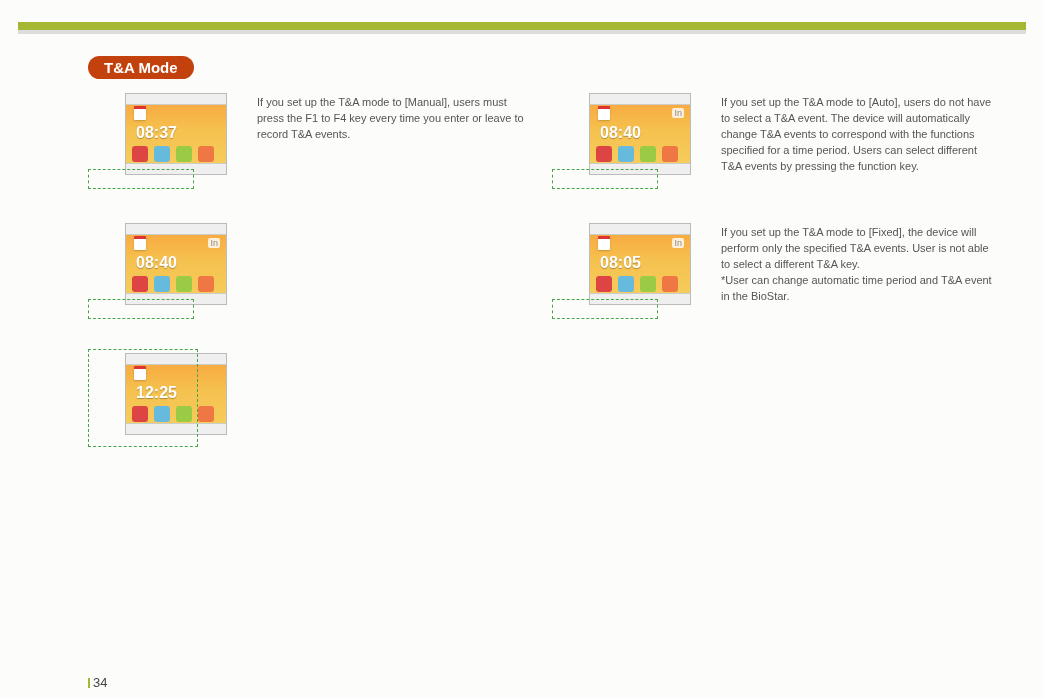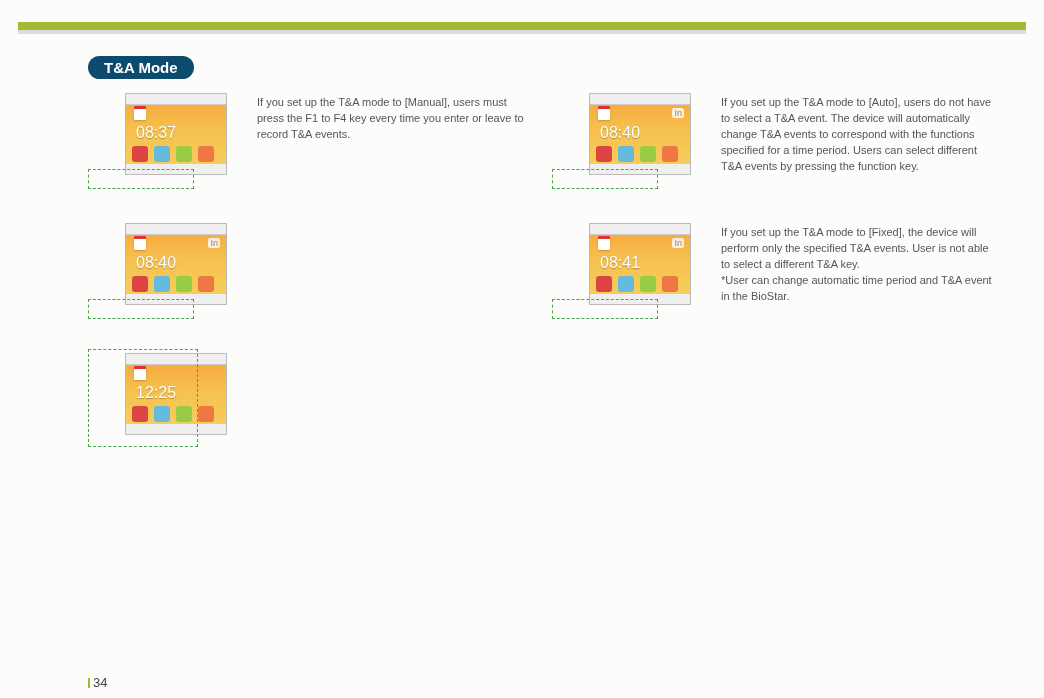--- a/index.html
+++ b/index.html
@@ -17,21 +17,21 @@
     background: #a6b833;
     margin: 22px 18px 0 18px;
   }
   .top-bar-gray {
     height: 4px;
     background: #ddd;
     margin: 0 18px 0 18px;
   }
   .section-title {
     display: inline-block;
-    background: #0c4a6e;
+    background: #c2410c;
     color: #fff;
     font-weight: bold;
     font-size: 15px;
     padding: 3px 16px 3px 16px;
     border-radius: 12px;
     margin: 22px 0 14px 88px;
   }
   .content {
     margin: 0 40px 0 92px;
   }
@@ -74,21 +74,21 @@
     height: 10px;
     background: #efefef;
     border-top: 1px solid #ccc;
   }
   .thumb-time {
     position: absolute;
     left: 10px;
     top: 30px;
     color: #fff;
     font-size: 16px;
-    font-weight: 400;
+    font-weight: 700;
     text-shadow: 0 1px 1px rgba(0,0,0,0.3);
     font-family: Arial, sans-serif;
   }
   .thumb-cal {
     position: absolute;
     top: 12px;
     left: 8px;
     width: 12px;
     height: 11px;
     background: #fff;
@@ -213,21 +213,21 @@
         </div>
         <div class="dashed-box" style="left:-4px;top:76px;width:104px;height:18px"></div>
       </div>
     </div>
 
     <div class="item">
       <div class="thumb-wrap">
         <div class="thumb">
           <div class="thumb-cal"></div>
           <div class="thumb-badge">In</div>
-          <div class="thumb-time">08:41</div>
+          <div class="thumb-time">08:05</div>
           <div class="thumb-icons">
             <div class="thumb-icon ic-red"></div>
               <div class="thumb-icon ic-blue"></div>
               <div class="thumb-icon ic-green"></div>
               <div class="thumb-icon ic-orange"></div>
           </div>
         </div>
         <div class="dashed-box" style="left:-4px;top:76px;width:104px;height:18px"></div>
       </div>
       <div class="desc" style="white-space:pre-line">If you set up the T&amp;A mode to [Fixed], the device will perform only the specified T&amp;A events. User is not able to select a different T&amp;A key.

